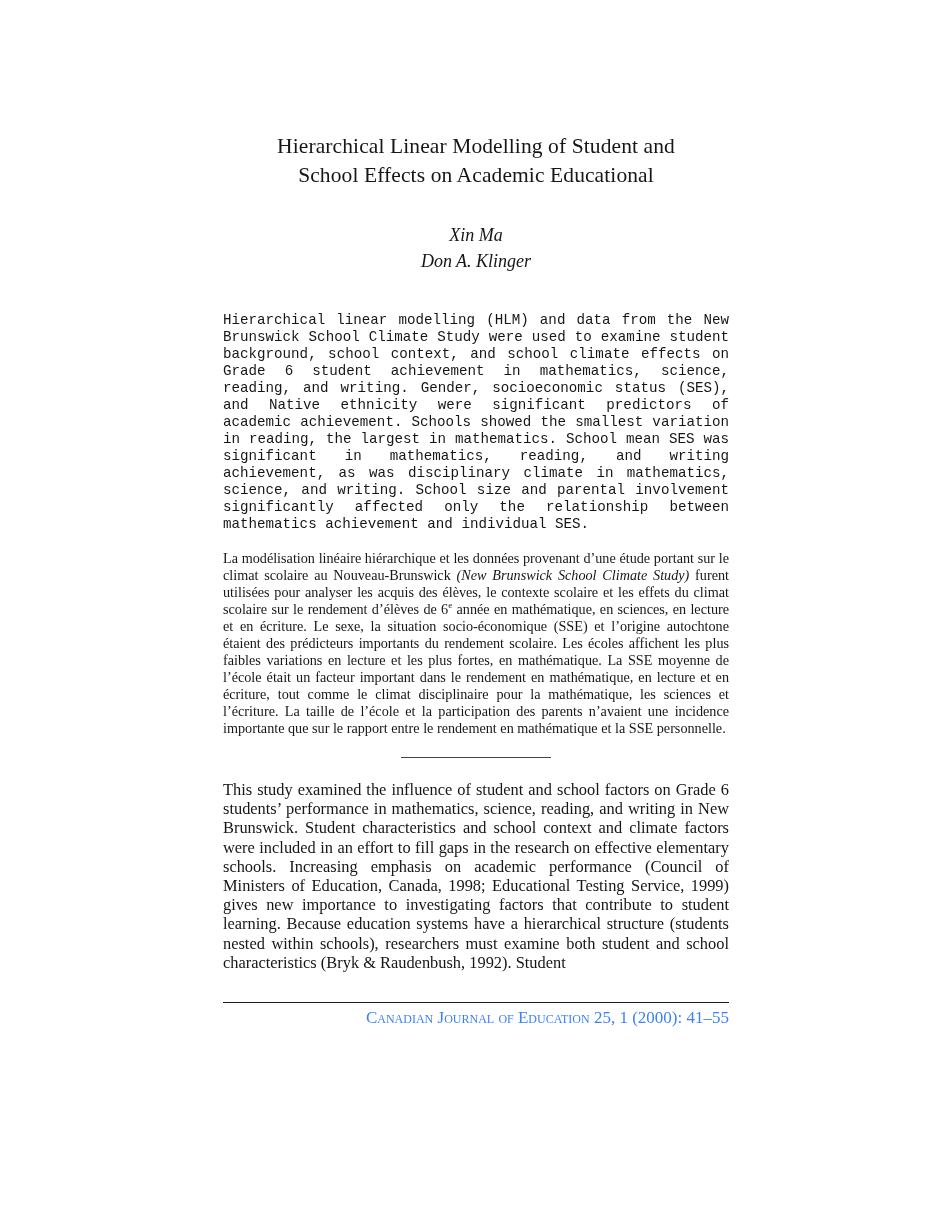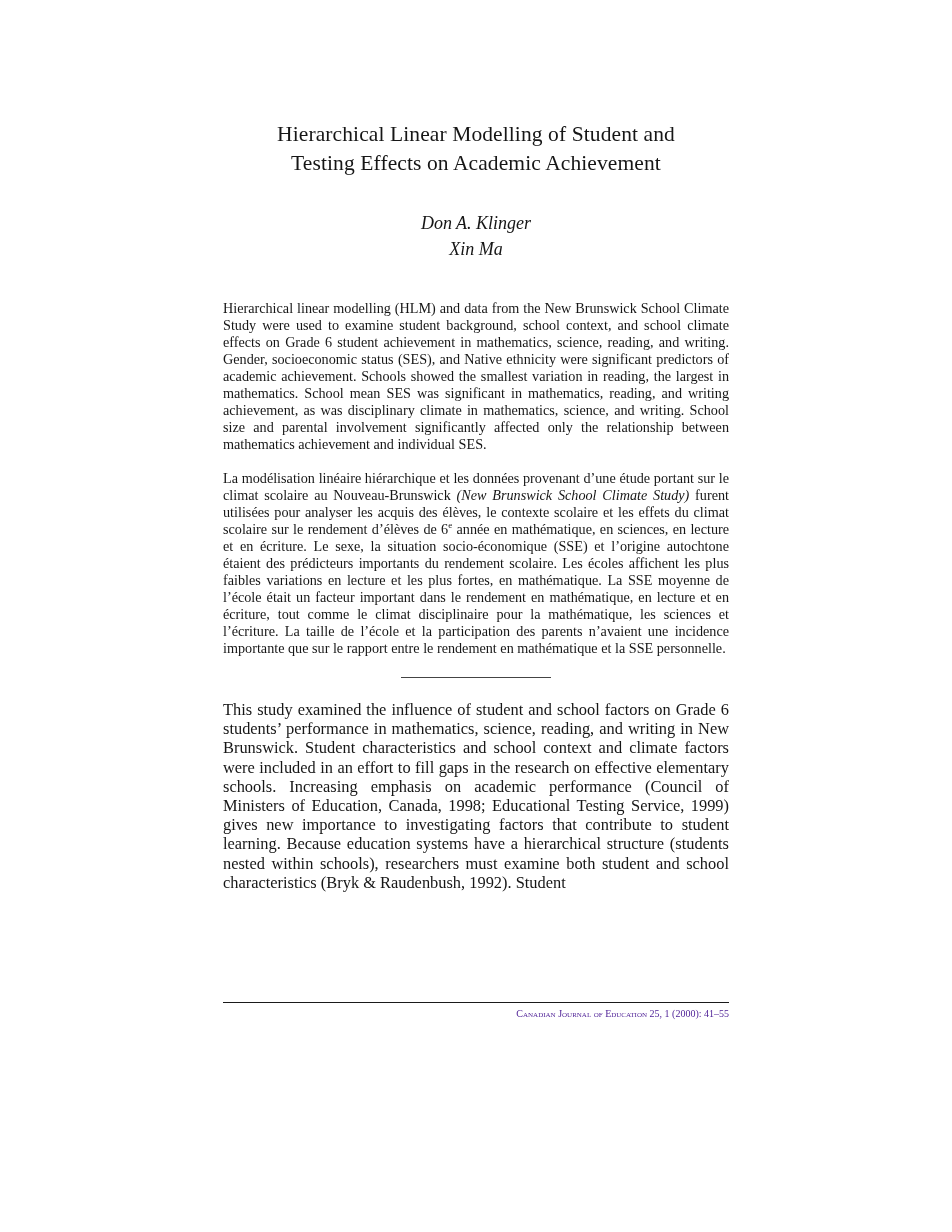--- a/index.html
+++ b/index.html
@@ -9,21 +9,21 @@
     height: 1232px;
     background: #ffffff;
     position: relative;
     margin: 0 auto;
     font-family: "Liberation Serif", "DejaVu Serif", serif;
     color: #161616;
     overflow: hidden;
   }
   .content {
     width: 506px;
-    margin: 0 auto;
+    margin: 12px auto;
     padding-top: 120px;
   }
   .title {
     font-size: 21.5px;
     font-weight: 400;
     text-align: center;
     line-height: 29px;
     letter-spacing: 0.1px;
   }
   .title-line { display: block; }
@@ -32,21 +32,21 @@
     font-style: italic;
     font-size: 18px;
     line-height: 26px;
     margin-top: 32px;
   }
   .abstract {
     font-size: 14.2px;
     line-height: 17px;
     text-align: justify;
   }
-  .abstract-en { margin-top: 38px; }
+  .abstract-en { margin-top: 38px; font-family: Liberation Mono, monospace; }
   .abstract-fr { margin-top: 17px; }
   .abstract em { }
   sup.sup-e {
     font-size: 9px;
     vertical-align: super;
     line-height: 0;
   }
   .divider {
     border: none;
     border-top: 1px solid #444;
@@ -68,40 +68,40 @@
     width: 506px;
   }
   .footer-rule {
     border: none;
     border-top: 1.5px solid #1a1a1a;
     margin: 0;
     height: 0;
   }
   .footer-text {
     text-align: right;
-    font-size: 10px;
+    font-size: 17px;
     margin-top: 5px;
-    color: #4c1d95;
+    color: #3b82f6;
   }
   .smallcaps { font-variant: small-caps; }
 </style>
 </head>
 <body>
 
 <div class="page">
   <div class="content">
 
     <h1 class="title">
       <span class="title-line">Hierarchical Linear Modelling of Student and</span>
-      <span class="title-line">Testing Effects on Academic Achievement</span>
+      <span class="title-line">School Effects on Academic Educational</span>
     </h1>
 
     <div class="authors">
+      <div class="author">Xin Ma</div>
       <div class="author">Don A. Klinger</div>
-      <div class="author">Xin Ma</div>
     </div>
 
     <p class="abstract abstract-en">Hierarchical linear modelling (HLM) and data from the New Brunswick School Climate Study were used to examine student background, school context, and school climate effects on Grade 6 student achievement in mathematics, science, reading, and writing. Gender, socioeconomic status (SES), and Native ethnicity were significant predictors of academic achievement. Schools showed the smallest variation in reading, the largest in mathematics. School mean SES was significant in mathematics, reading, and writing achievement, as was disciplinary climate in mathematics, science, and writing. School size and parental involvement significantly affected only the relationship between mathematics achievement and individual SES.</p>
 
     <p class="abstract abstract-fr"><span>La modélisation linéaire hiérarchique et les données provenant d’une étude portant sur le climat scolaire au Nouveau-Brunswick </span><em>(New Brunswick School Climate Study)</em><span> furent utilisées pour analyser les acquis des élèves, le contexte scolaire et les effets du climat scolaire sur le rendement d’élèves de 6</span><sup class="sup-e">e</sup><span> année en mathématique, en sciences, en lecture et en écriture. Le sexe, la situation socio-économique (SSE) et l’origine autochtone étaient des prédicteurs importants du rendement scolaire. Les écoles affichent les plus faibles variations en lecture et les plus fortes, en mathématique. La SSE moyenne de l’école était un facteur important dans le rendement en mathématique, en lecture et en écriture, tout comme le climat disciplinaire pour la mathématique, les sciences et l’écriture. La taille de l’école et la participation des parents n’avaient une incidence importante que sur le rapport entre le rendement en mathématique et la SSE personnelle.</span></p>
 
     <hr class="divider">
 
     <p class="body-text">This study examined the influence of student and school factors on Grade 6 students’ performance in mathematics, science, reading, and writing in New Brunswick. Student characteristics and school context and climate factors were included in an effort to fill gaps in the research on effective elementary schools. Increasing emphasis on academic performance (Council of Ministers of Education, Canada, 1998; Educational Testing Service, 1999) gives new importance to investigating factors that contribute to student learning. Because education systems have a hierarchical structure (students nested within schools), researchers must examine both student and school characteristics (Bryk &amp; Raudenbush, 1992). Student</p>
 

